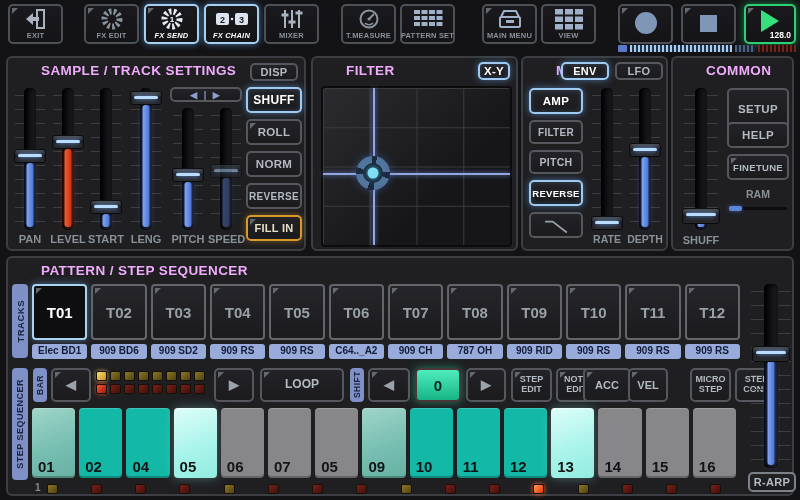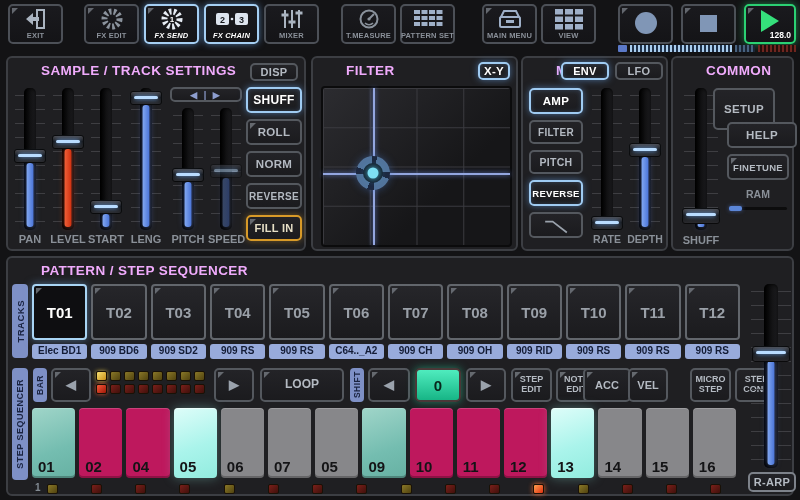--- a/index.html
+++ b/index.html
@@ -91,21 +91,21 @@
   .bfrow{display:flex;gap:3px;}
   .flag{width:11px;height:10px;border-radius:2px;border:1px solid #191106;box-sizing:border-box;}
   .flag[data-state="gold-lit"]{background:linear-gradient(135deg,#f8e070,#c89018);box-shadow:0 0 4px rgba(240,210,80,.8);}
   .flag[data-state="gold"]{background:linear-gradient(135deg,#8a7828,#51430f);}
   .flag[data-state="red-lit"]{background:linear-gradient(135deg,#f85838,#a01808);box-shadow:0 0 4px rgba(250,90,50,.8);}
   .flag[data-state="red"]{background:linear-gradient(135deg,#7a201a,#40100b);}
   .flag[data-state="red-hot"]{background:linear-gradient(135deg,#ffa050,#e03010);box-shadow:0 0 5px rgba(255,110,50,.9);}
   .steps{position:absolute;left:24px;right:56px;top:150px;height:70px;display:flex;gap:4px;}
   .step{position:relative;flex:1;border-radius:4px;font-weight:bold;font-size:15px;color:#141416;
       display:flex;align-items:flex-end;padding:0 0 3px 6px;box-sizing:border-box;
-      background:#be185d;box-shadow:inset 0 1px rgba(255,255,255,.18),inset 0 -2px rgba(0,0,0,.25);}
+      background:#14b8a6;box-shadow:inset 0 1px rgba(255,255,255,.18),inset 0 -2px rgba(0,0,0,.25);}
   .step[data-state~="g2"]{background:#87878a;}
   .step[data-state~="on"][data-state~="g1"]{background:linear-gradient(160deg,#a0d5c9,#74bdb0 60%,#67b1a3);}
   .step[data-state~="on"][data-state~="g2"]{background:linear-gradient(160deg,#defdf9,#aaf4eb 55%,#92ecdf);
       box-shadow:0 0 12px rgba(150,240,230,.35),inset 0 1px rgba(255,255,255,.5);}
   .uflags{position:absolute;left:24px;right:56px;top:226px;height:12px;display:flex;gap:4px;}
   .uflags .cell{flex:1;display:flex;justify-content:center;}
   .ram{position:absolute;height:3px;background:#0c0c0d;border-radius:2px;}
   .ram .rfill{position:absolute;left:0;top:-1px;height:5px;width:var(--pos);background:#5b86d8;border-radius:2px;
       box-shadow:0 0 4px rgba(90,130,220,.6);}
 </style>
@@ -323,22 +323,22 @@
 
 <div class="panel" style="left:671px;top:56px;width:123px;height:195px">
   <span class="ptitle">COMMON</span>
   <div class="fader big" style="left: 8px; top: 30px; width: 40px; height: 142px; --pos: 90%;">
     <div class="ticks"></div>
       <div class="ft"></div>
     <div class="fill"></div>
       <div class="cap"></div>
   </div>
   <span class="slabel" style="left:8px;top:176px;width:40px">SHUFF</span>
-  <div class="btn" style="left:40px;top:30px;width:62px;height:42px;font-size:11.5px">SETUP</div>
-  <div class="btn" style="left:54px;top:64px;width:70px;height:26px;font-size:11.5px">HELP</div>
+  <div class="btn" style="left:54px;top:30px;width:62px;height:42px;font-size:11.5px">SETUP</div>
+  <div class="btn" style="left:54px;top:64px;width:62px;height:26px;font-size:11.5px">HELP</div>
   <div class="btn fold" style="left:54px;top:96px;width:62px;height:26px;font-size:9.5px">FINETUNE</div>
   <span class="slabel" style="left:54px;top:130px;width:62px;font-size:10.5px">RAM</span>
   <div class="ram" style="left: 56px; top: 149px; width: 58px; --pos: 22%;">
     <div class="rfill"></div>
   </div>
 </div>
 
 <div class="panel" style="left:6px;top:256px;width:788px;height:240px">
   <span class="ptitle">PATTERN / STEP SEQUENCER</span>
 
@@ -382,21 +382,21 @@
       <div class="tname">909 SD2</div>
 
       <div class="tname">909 RS</div>
 
       <div class="tname">909 RS</div>
 
       <div class="tname">C64.._A2</div>
 
       <div class="tname">909 CH</div>
 
-      <div class="tname">909 OH</div>
+      <div class="tname">787 OH</div>
 
       <div class="tname">909 RID</div>
 
       <div class="tname">909 RS</div>
 
       <div class="tname">909 RS</div>
 
       <div class="tname">909 RS</div>
     </div>
 

